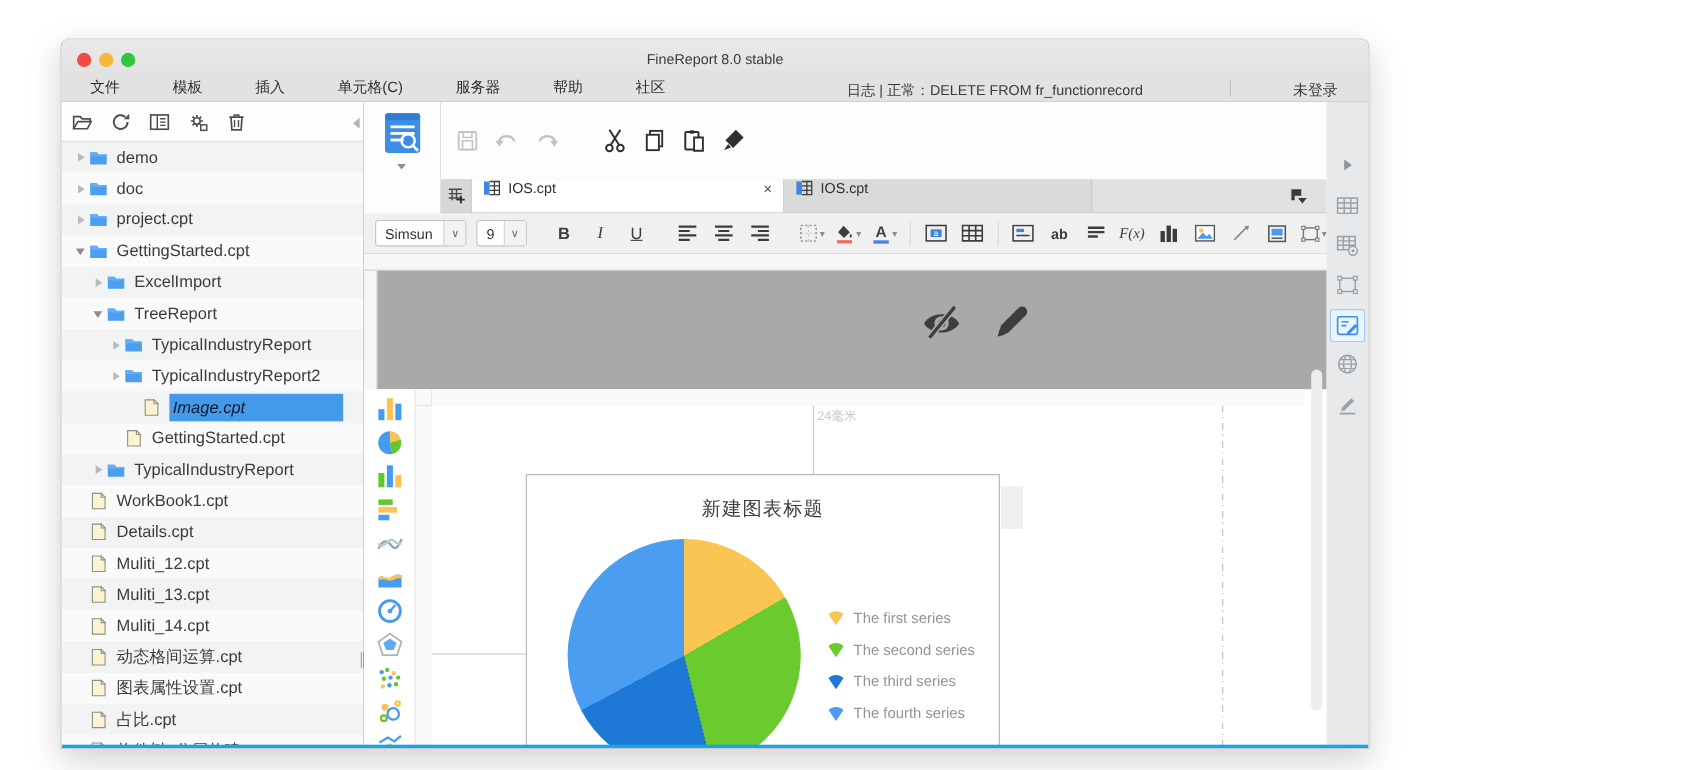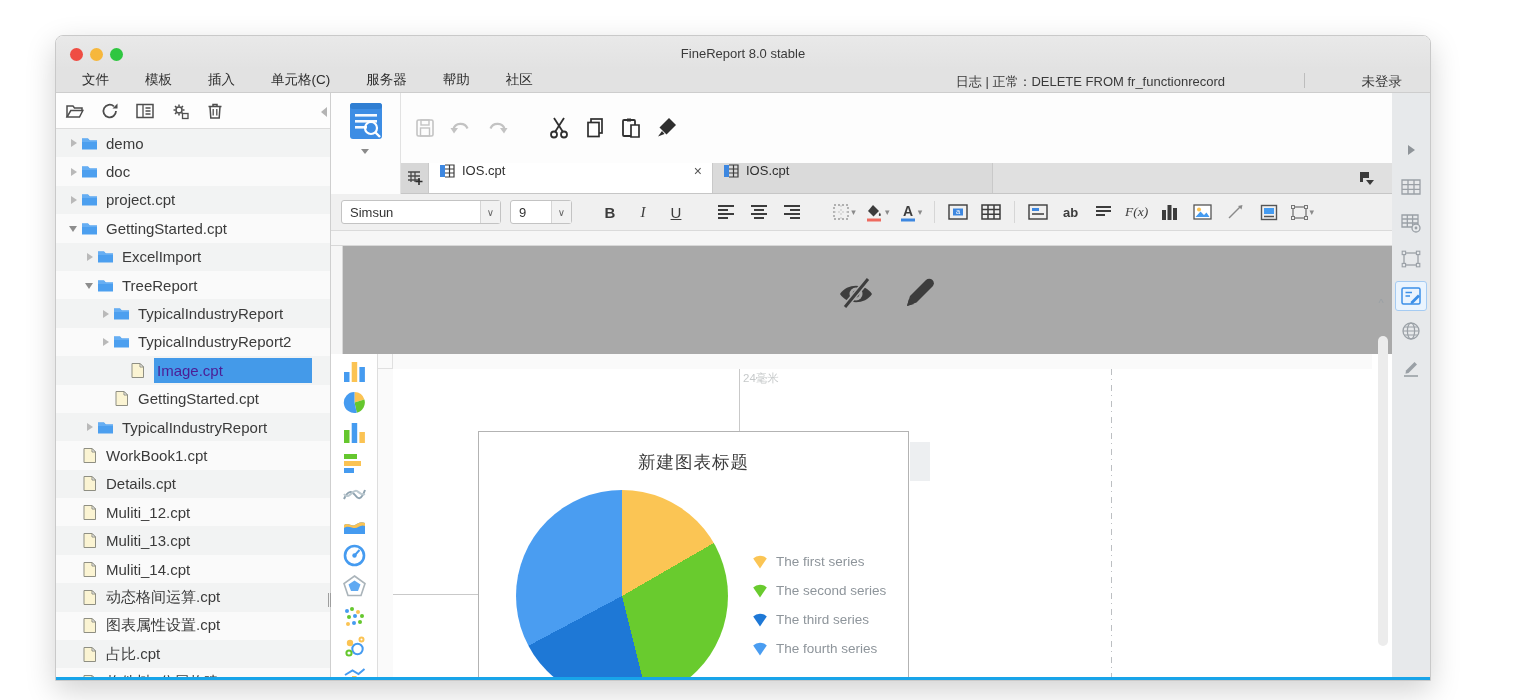--- a/index.html
+++ b/index.html
@@ -1,33 +1,33 @@
 <!DOCTYPE html>
 <html><head>
 <meta charset="utf-8">
 <style>
   * { margin:0; padding:0; box-sizing:border-box; }
   html,body { width:1540px; height:700px; background:#ffffff; overflow:hidden;
     font-family:"Liberation Sans", sans-serif; -webkit-font-smoothing:antialiased; }
   #screen { position:relative; width:1540px; height:700px; background:#ffffff; }
 
   
-  #win { position:absolute; left:55px; top:35px; width:1376px; height:646px;
+  #win { position:absolute; left:55px; top:35px; width:1190px; height:646px;
     background:#fff; border:1px solid #c9c9c9; border-radius:8px 8px 0 0;
     box-shadow:0 10px 30px rgba(0,0,0,.18); overflow:hidden; }
 
   
   #titlebar { position:absolute; left:0; top:0; width:100%; height:33px;
     background:linear-gradient(#e9e9e9,#e2e2e2); }
   .tl { position:absolute; top:12px; width:13px; height:13px; border-radius:50%; }
   #titletext { position:absolute; left:0; right:0; top:10px; text-align:center;
     font-size:13px; color:#3a3a3a; }
   #menubar { position:absolute; left:0; top:33px; width:100%; height:24px;
     background:#e2e2e2; border-bottom:1px solid #cdcdcd; }
-  #menu-items { position:absolute; left:26px; top:2px; display:flex; gap:36px; list-style:none; }
+  #menu-items { position:absolute; left:26px; top:2px; display:flex; gap:48px; list-style:none; }
   #menu-items li { font-size:13.5px; color:#2e2e2e; cursor:default; }
   #log-text { position:absolute; right:205px; top:4px; font-size:13px; color:#3a3a3a; }
   #menubar .mdiv { position:absolute; right:125px; top:4px; width:1px; height:15px; background:#bdbdbd; }
   #login-status { position:absolute; right:28px; top:4px; font-size:13.5px; color:#3a3a3a; }
 
   
   #sidebar { position:absolute; left:0; top:57px; width:275px; bottom:0;
     background:#f7f7f7; border-right:1px solid #cfcfcf; }
   #side-toolbar { height:36px; background:#fdfdfd; border-bottom:1px solid #dcdcdc;
     display:flex; align-items:center; padding-left:8px; gap:13px; }
@@ -38,21 +38,21 @@
   .trow { height:28.4px; display:flex; align-items:center; font-size:15px; color:#3b3b3b; cursor:pointer; }
   .trow:nth-child(odd) { background:#f2f3f3; }
   .trow:nth-child(even) { background:#fafafa; }
   .arrow { width:14px; height:14px; flex:0 0 14px; position:relative; }
   .arrow.collapsed::after { content:""; position:absolute; left:4px; top:3px;
     border-top:4.5px solid transparent; border-bottom:4.5px solid transparent; border-left:6px solid #b9b9b9; }
   .arrow.expanded::after { content:""; position:absolute; left:2px; top:5px;
     border-left:4.5px solid transparent; border-right:4.5px solid transparent; border-top:6px solid #8d8d8d; }
   .ticon { width:17px; height:17px; flex:0 0 17px; margin-right:8px; }
   .tlabel { white-space:nowrap; }
-  .trow.selected .tlabel { background:#449ae9; color:#4c1d95; padding:4px 0 4px 3px; min-width:158px; }
+  .trow.selected .tlabel { background:#449ae9; color:#0f172a; padding:4px 0 4px 3px; min-width:158px;font-style:italic; }
   #splitter-grip { position:absolute; right:-1px; top:500px; width:3px; height:14px;
     border-left:1px solid #9e9e9e; border-right:1px solid #9e9e9e; }
 
   
   #main { position:absolute; left:275px; top:57px; right:38px; bottom:0; background:#fff; }
 
   
   #bigicon-block { position:absolute; left:0; top:0; width:70px; height:101px;
     background:#fdfdfd; border-right:1px solid #e2e2e2; }
   #row1 { position:absolute; left:70px; top:0; right:0; height:70px; background:#fdfdfd;

